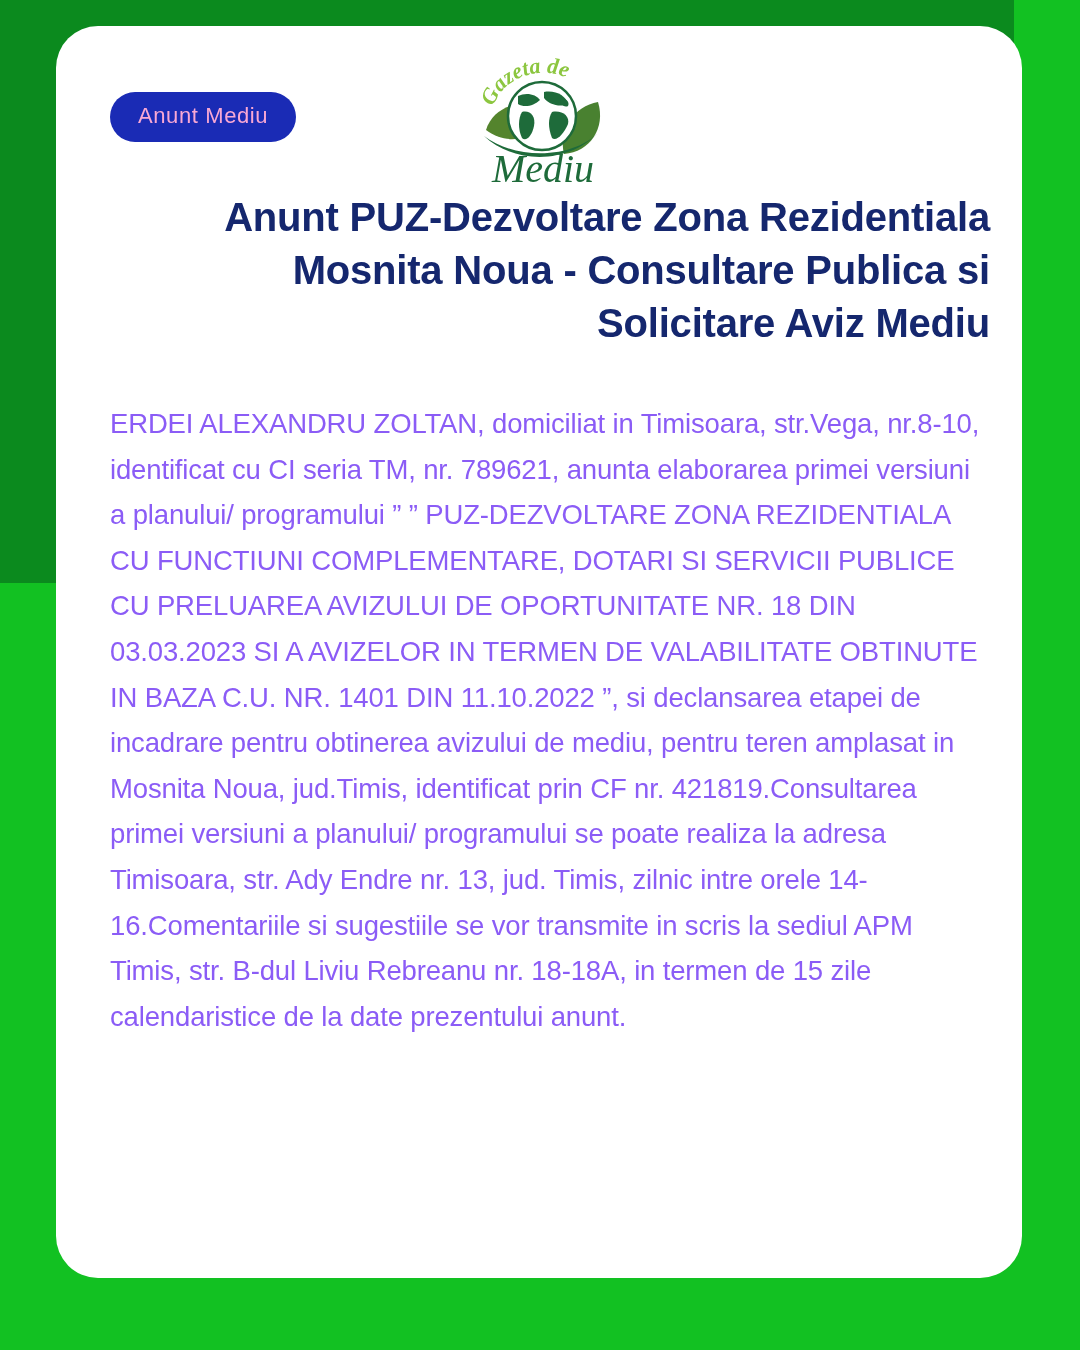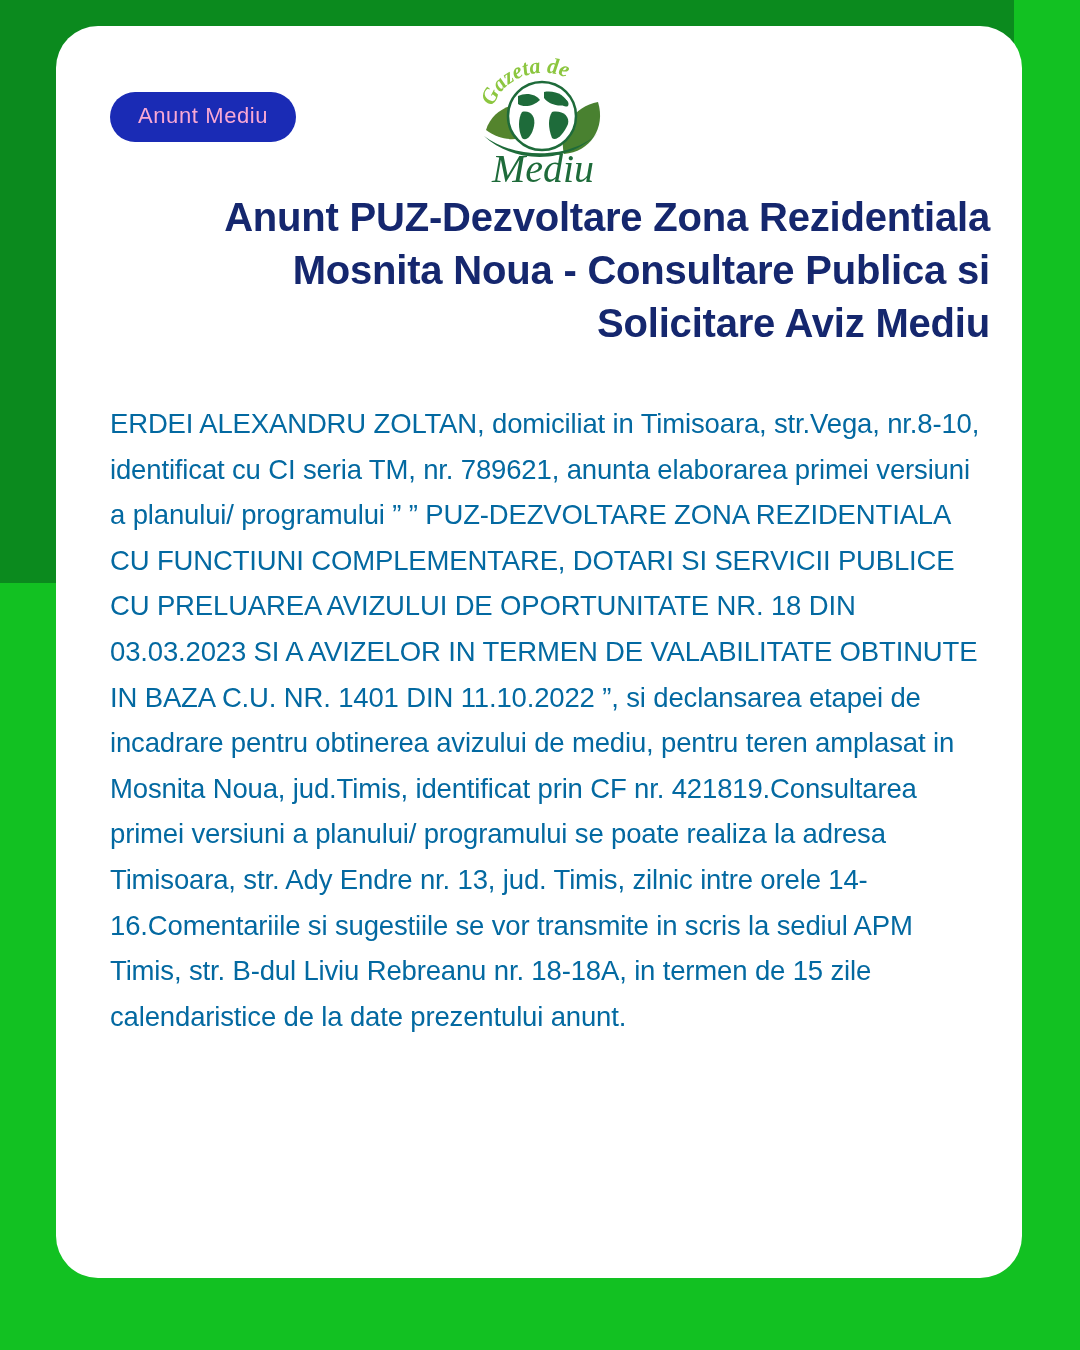--- a/index.html
+++ b/index.html
@@ -73,21 +73,21 @@
     line-height:1.32;
     letter-spacing:-0.2px;
     text-align:right;
   }
 
   
   .body-text {
     position:absolute;
     left:54px; top:375px;
     width:880px;
-    color:#0369a1;
+    color:#8b5cf6;
     font-size:27.5px;
     font-weight:400;
     line-height:45.6px;
     letter-spacing:-0.15px;
     text-align:left;
     white-space:pre-wrap;
   }
 </style>
 </head>
 <body>

